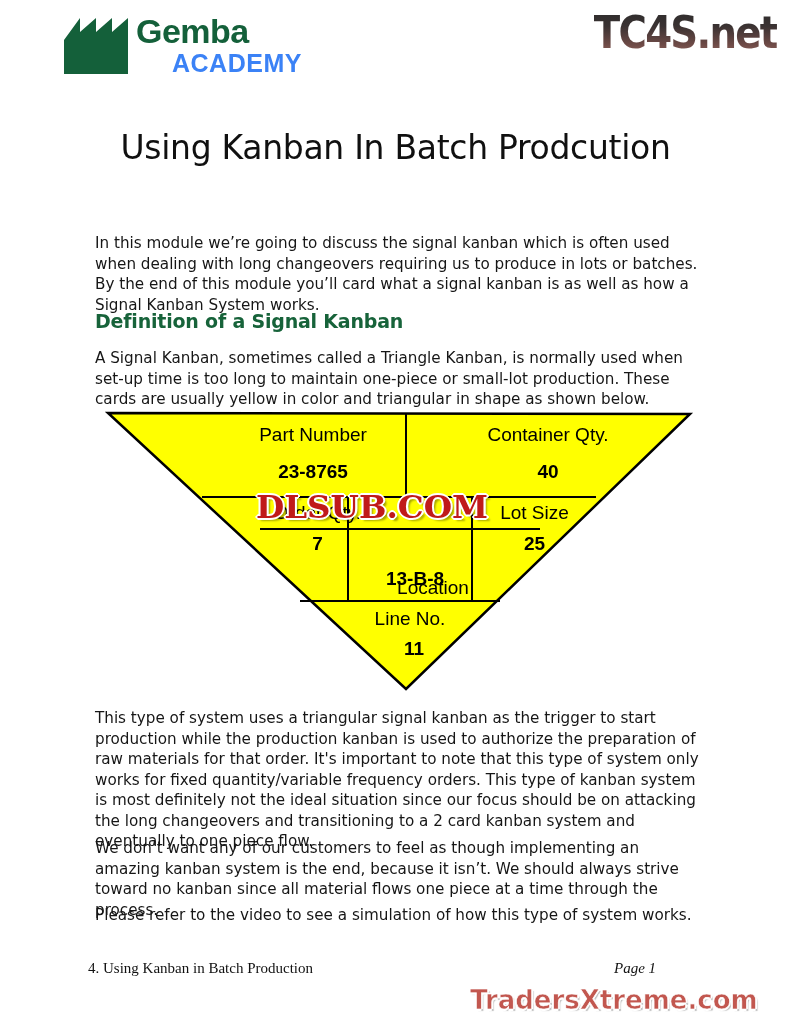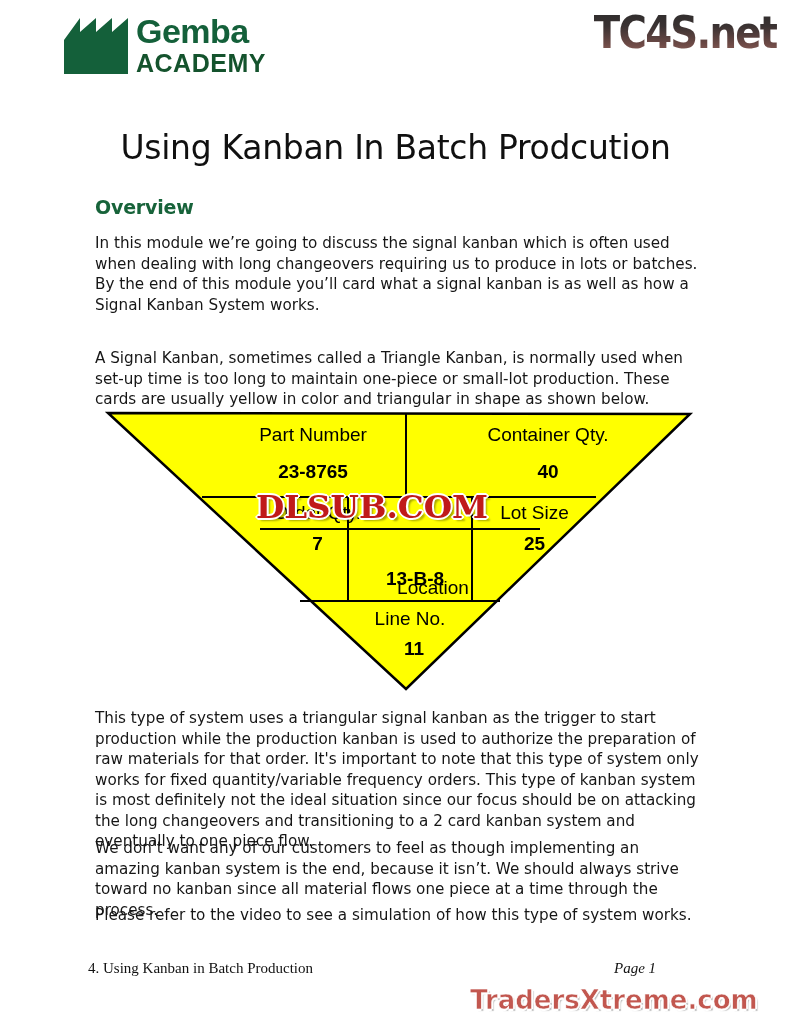--- a/index.html
+++ b/index.html
@@ -49,24 +49,25 @@
   #logo-gemba {
     font-size: 34px;
     font-weight: bold;
     color: #14603a;
     letter-spacing: -0.5px;
     font-family: "Liberation Sans", sans-serif;
   }
   #logo-academy {
     font-size: 25px;
     font-weight: bold;
-    color: #14532d;
+    color: #3b82f6;
     letter-spacing: 0.5px;
     margin-top: 3px;
     font-family: "Liberation Sans", sans-serif;
+    margin-left: 36px;
   }
 
   #tc4s {
     position: absolute;
     right: 14px;
     top: 6px;
     font-family: "DejaVu Sans", sans-serif;
     font-size: 45px;
     font-weight: bold;
     letter-spacing: -2px;
@@ -240,23 +241,23 @@
         <span id="logo-gemba">Gemba</span>
         <span id="logo-academy">ACADEMY</span>
       </div>
     </div>
 
     <div id="tc4s">TC4S.net</div>
   </div>
 
   <div id="doc-title">Using Kanban In Batch Prodcution</div>
 
-  <h2 class="section-heading content" id="overview-heading">Overview</h2>
   <p class="body-text content" id="overview-para">In this module we’re going to discuss the signal kanban which is often used when dealing with long changeovers requiring us to produce in lots or batches.  By the end of this module you’ll card what a signal kanban is as well as how a Signal Kanban System works.</p>
 
+  <h2 class="section-heading content" id="definition-heading">Definition of a Signal Kanban</h2>
   <p class="body-text content" id="definition-para">A Signal Kanban, sometimes called a Triangle Kanban, is normally used when set-up time is too long to maintain one-piece or small-lot production.  These cards are usually yellow in color and triangular in shape as shown below.</p>
 
   <div id="kanban">
     <svg width="600" height="295" viewBox="0 0 600 295">
 
       <polygon points="8,8 590,9 306,284" fill="#ffff00" stroke="#000000" stroke-width="2.5"></polygon>
 
       <line x1="102" y1="92" x2="496" y2="92" stroke="#000000" stroke-width="2"></line>
 
       <line x1="160" y1="124" x2="440" y2="124" stroke="#000000" stroke-width="2"></line>

